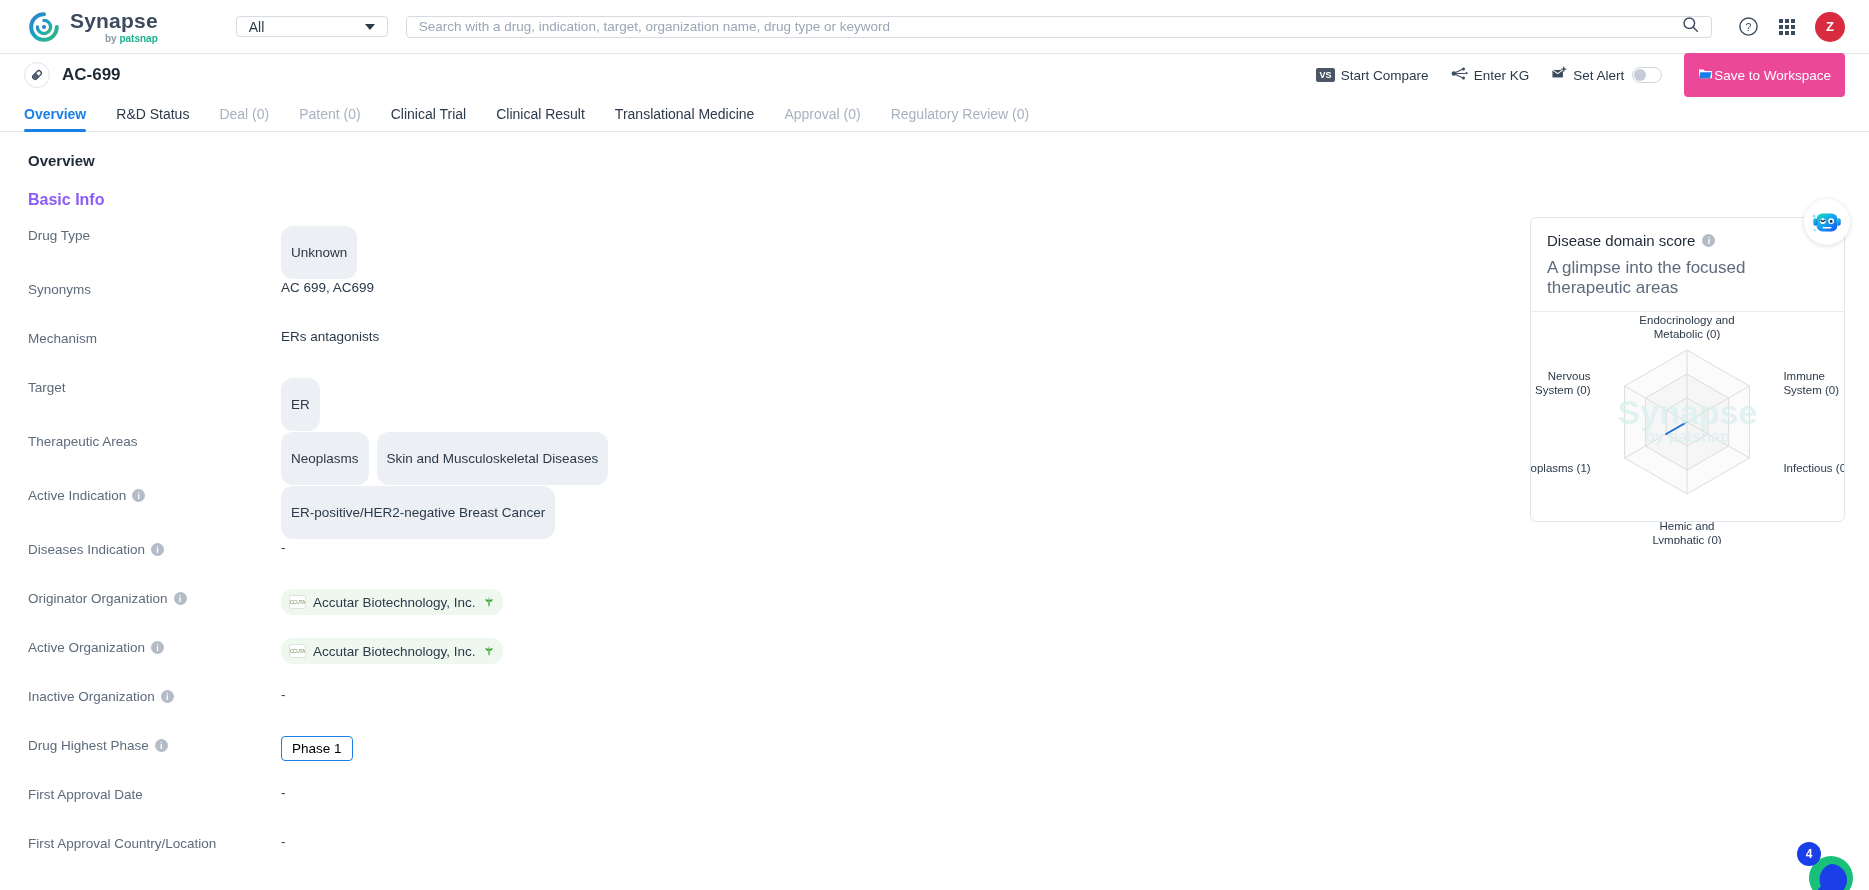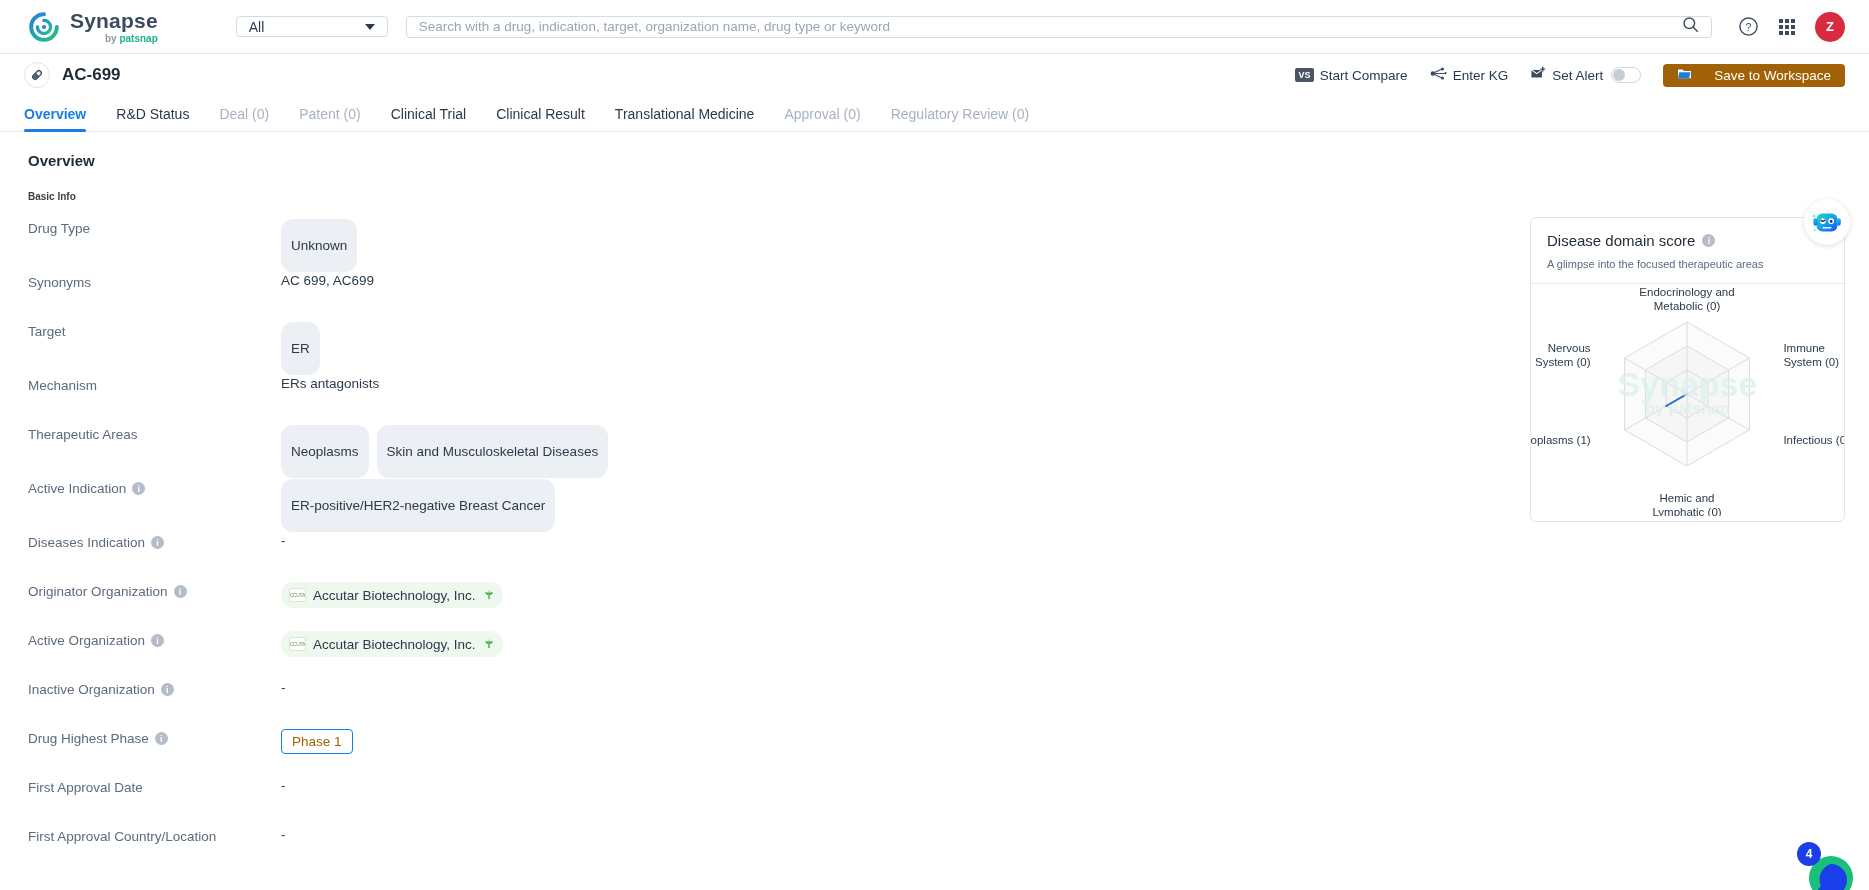--- a/index.html
+++ b/index.html
@@ -91,23 +91,23 @@
   }
   .toggle {
     width: 30px; height: 16px; border-radius: 9px; background: #fff;
     border: 1px solid #cfd6de; position: relative; cursor: pointer; margin-left: 2px;
   }
   .toggle::after {
     content: ""; position: absolute; top: 1px; left: 1px;
     width: 12px; height: 12px; border-radius: 50%; background: #c5ccd6;
   }
   .save-btn {
-    background: #a16207; color: #fff; border: 0; border-radius: 4px;
-    height: 23px; padding: 0 14px; font-size: 13.5px; font-family: inherit;
-    display: flex; align-items: center; gap: 22px; cursor: pointer;
+    background: #ec4899; color: #fff; border: 0; border-radius: 4px;
+    height: 44px; padding: 0 14px; font-size: 13.5px; font-family: inherit;
+    display: flex; align-items: center; gap: 1px; cursor: pointer;
   }
 
   
   .tabs {
     display: flex; align-items: flex-end; gap: 30px;
     padding: 0 24px; border-bottom: 1px solid #e4e8ee; background: #fff;
     height: 36px;
   }
   .tab {
     font-size: 14px; color: #2b3a4a; cursor: pointer;
@@ -116,21 +116,21 @@
   .tab.muted { color: #a8b2bf; }
   .tab.active { color: #1a7ee8; font-weight: 600; }
   .tab.active::after {
     content: ""; position: absolute; left: 0; right: 0; bottom: -1px;
     height: 3px; background: #1a7ee8; border-radius: 2px;
   }
 
   
   .page { position: relative; height: 758px; padding: 20px 24px 0 28px; background: #fff; }
   .section-title { font-size: 15px; font-weight: 700; color: #1f2a37; }
-  .sub-title { font-size: 10px; font-weight: 700; color: #404040; margin-top: 22px; }
+  .sub-title { font-size: 16px; font-weight: 700; color: #8b5cf6; margin-top: 22px; }
 
   .info-table { margin-top: 16px; width: 1480px; }
   .row { display: flex; align-items: flex-start; min-height: 49px; }
   .row-label {
     width: 253px; flex: 0 0 253px;
     font-size: 13.5px; color: #5d6b7c; display: flex; align-items: center; gap: 6px;
     padding-top: 3px;
   }
   .info-i {
     width: 13px; height: 13px; border-radius: 50%; background: #b4bcc7;
@@ -140,21 +140,21 @@
   }
   .row-value { display: flex; align-items: center; gap: 8px; flex-wrap: wrap; padding-top: 1px; }
   .chip {
     background: #eceff3; border-radius: 12px; padding: 19px 10px;
     font-size: 13.5px; color: #2b3a4a; white-space: nowrap;
   }
   .chip.clickable { cursor: pointer; }
   .plain { font-size: 13.5px; color: #2b3a4a; }
   .dash { font-size: 13.5px; color: #2b3a4a; }
   .phase-badge {
-    border: 1px solid #1a7ee8; color: #a16207; border-radius: 4px;
+    border: 1px solid #1a7ee8; color: #000000; border-radius: 4px;
     padding: 4px 10px; font-size: 13.5px; background: #fff; cursor: pointer;
   }
   .org-chip {
     background: #eef8ee; border-radius: 12px; padding: 4px 8px;
     display: flex; align-items: center; gap: 7px; cursor: pointer;
   }
   .org-logo {
     width: 17px; height: 14px; background: #fff; border: 1px solid #d9e6d9;
     border-radius: 2px; display: flex; align-items: center; justify-content: center;
     overflow: hidden; flex: 0 0 auto;
@@ -165,21 +165,21 @@
   
   .radar-card {
     position: absolute; right: 24px; top: 85px;
     width: 315px; height: 305px;
     border: 1px solid #e0e5ec; border-radius: 6px; background: #fff;
   }
   .radar-head { padding: 14px 16px 0 16px; }
   .radar-title {
     font-size: 15px; color: #1f2a37; display: flex; align-items: center; gap: 7px;
   }
-  .radar-sub { font-size: 11px; color: #5d6b7c; margin-top: 9px; padding-bottom: 13px; }
+  .radar-sub { font-size: 17px; color: #5d6b7c; margin-top: 9px; padding-bottom: 13px; }
   .radar-divider { border-top: 1px solid #e8ecf1; }
   .radar-body { position: relative; height: 232px; }
   .radar-body svg { display: block; }
   .wm {
     position: absolute; left: 50%; top: 46%; transform: translate(-50%,-50%);
     font-size: 34px; font-weight: 700; color: #d9f0ee; opacity: .75;
     pointer-events: none; white-space: nowrap; user-select: none;
   }
   .wm small { display: block; font-size: 16px; text-align: center; margin-top: -4px; }
 
@@ -353,32 +353,32 @@
       <div class="row">
         <div class="row-label">
           <span>Synonyms</span>
         </div>
         <div class="row-value">
           <span class="plain">AC 699,  AC699</span>
         </div>
       </div>
       <div class="row">
         <div class="row-label">
+          <span>Mechanism</span>
+        </div>
+        <div class="row-value">
+          <span class="plain">ERs antagonists</span>
+        </div>
+      </div>
+      <div class="row">
+        <div class="row-label">
           <span>Target</span>
         </div>
         <div class="row-value">
           <span class="chip clickable">ER</span>
-        </div>
-      </div>
-      <div class="row">
-        <div class="row-label">
-          <span>Mechanism</span>
-        </div>
-        <div class="row-value">
-          <span class="plain">ERs antagonists</span>
         </div>
       </div>
       <div class="row">
         <div class="row-label">
           <span>Therapeutic Areas</span>
         </div>
         <div class="row-value">
           <span class="chip clickable">Neoplasms</span>
           <span class="chip clickable">Skin and Musculoskeletal Diseases</span>
         </div>

